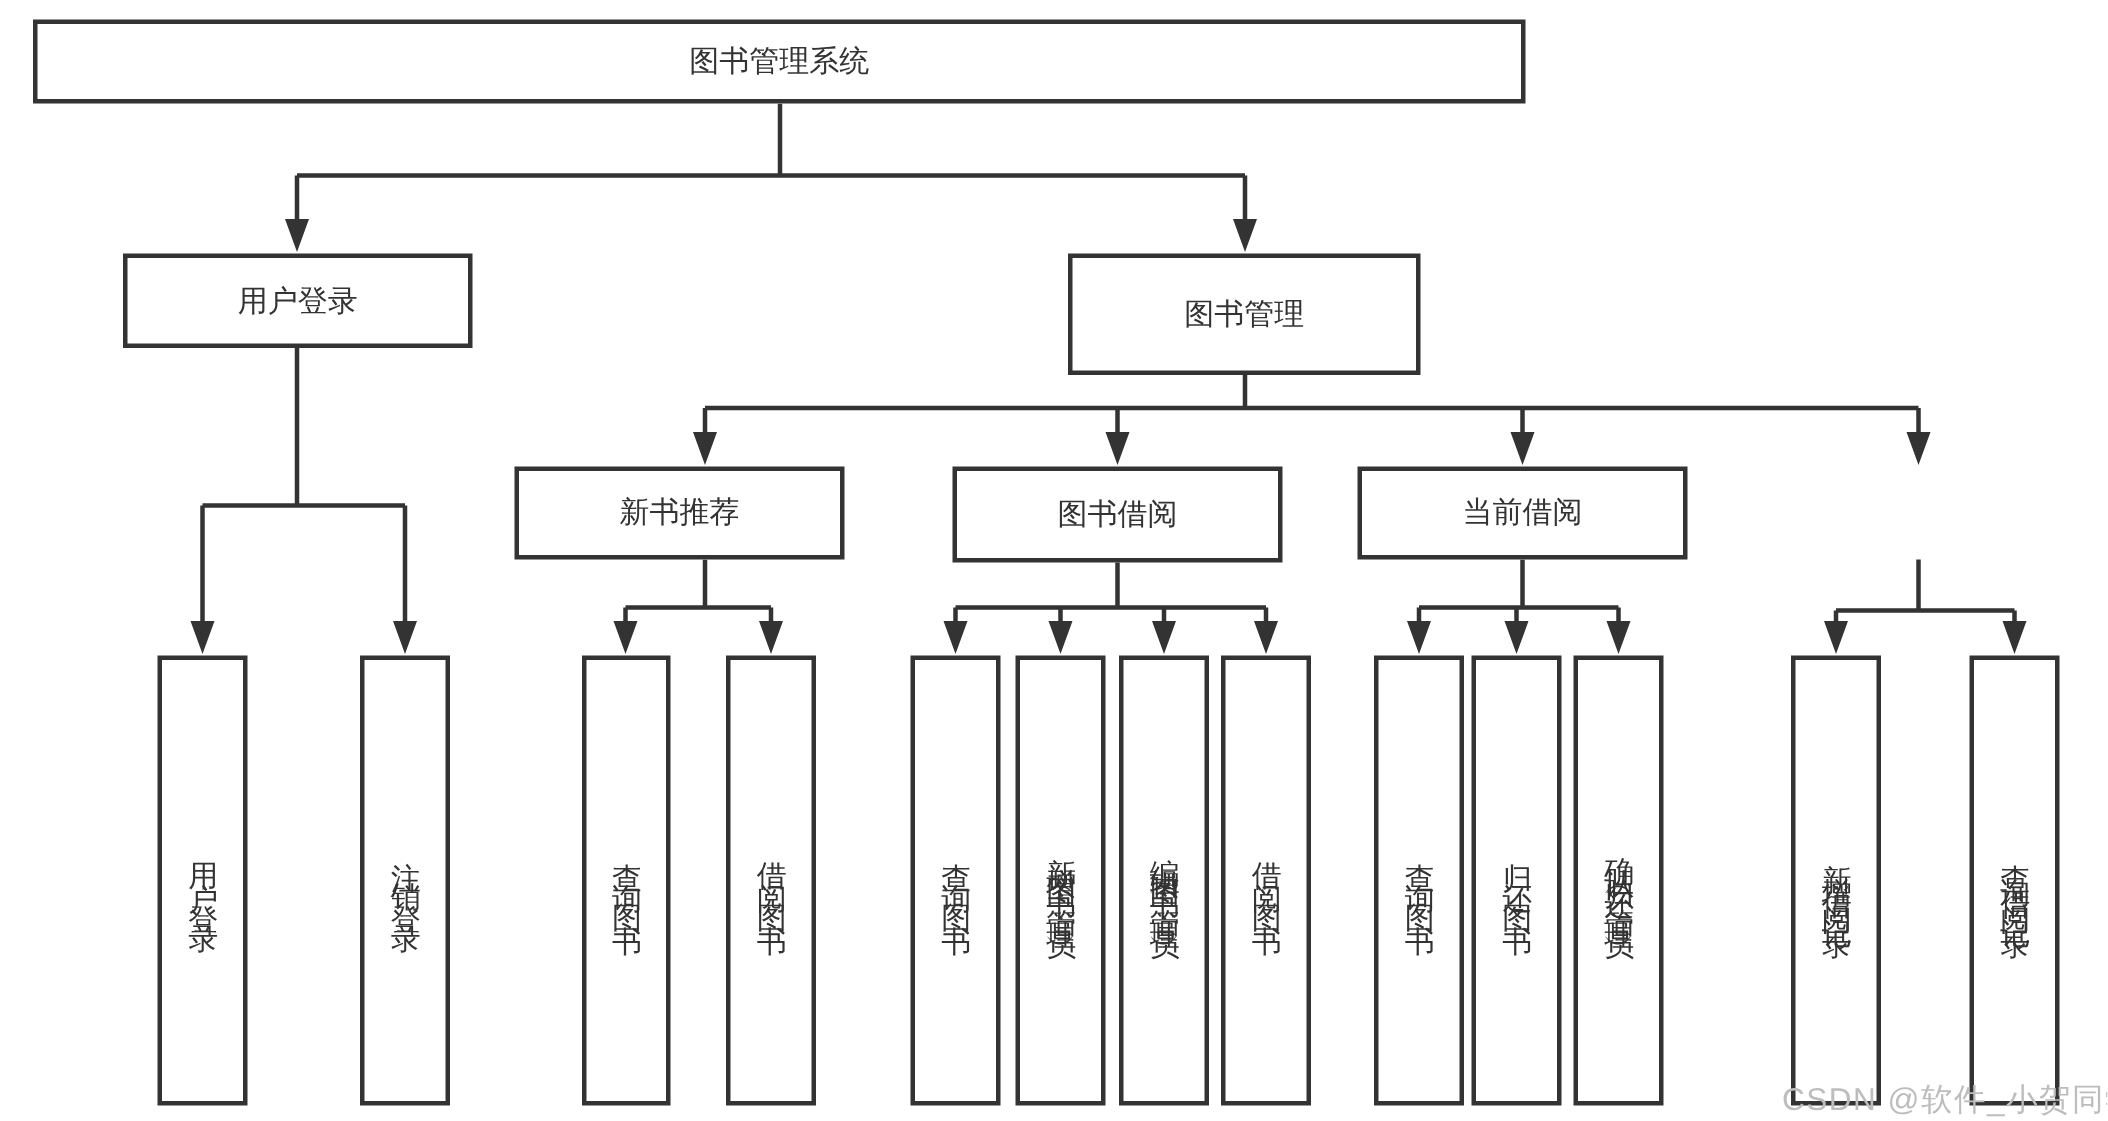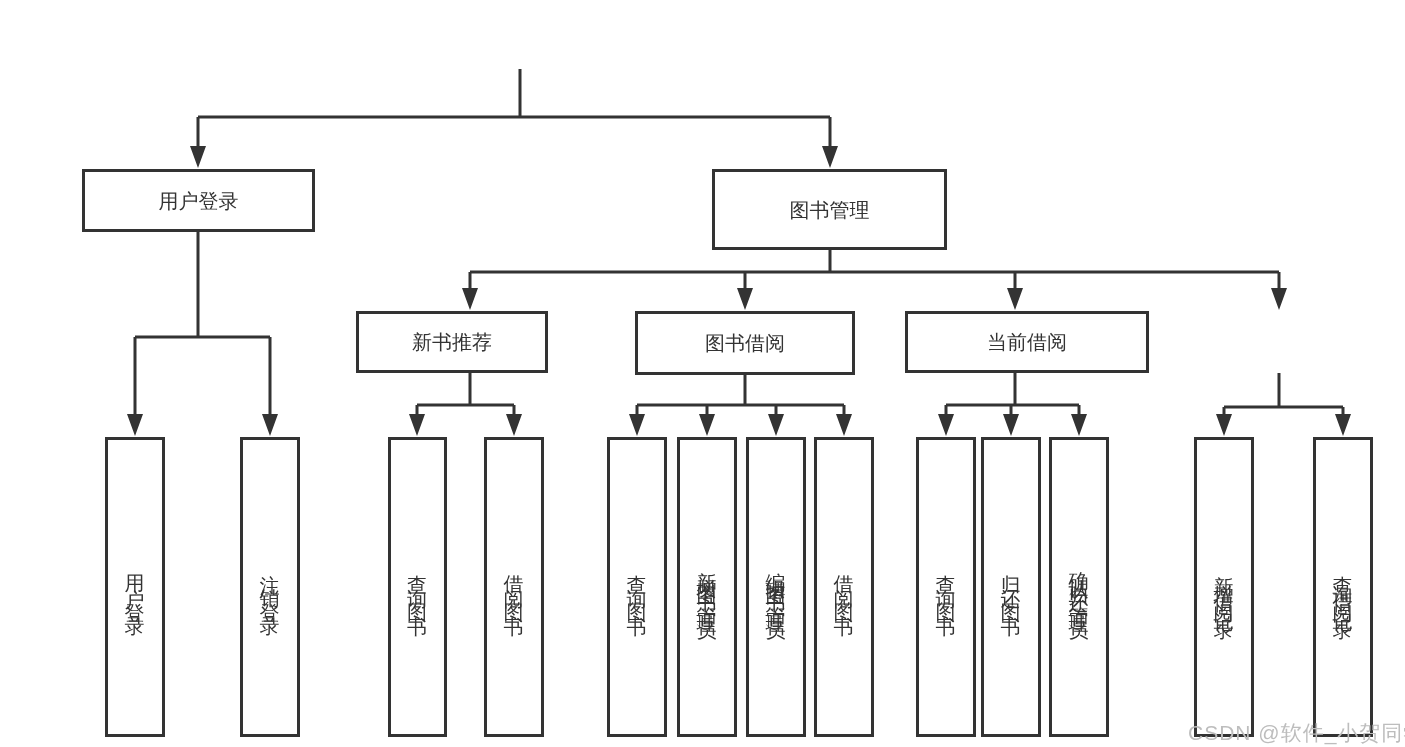--- a/index.html
+++ b/index.html
@@ -61,27 +61,28 @@
     <path fill="#333333" stroke="none" d="
       M190,146h16l-8,22z M822,146h16l-8,22z
       M462,288h16l-8,22z M737,288h16l-8,22z M1007,288h16l-8,22z M1271,288h16l-8,22z
       M127,414h16l-8,22z M262,414h16l-8,22z
       M409,414h16l-8,22z M506,414h16l-8,22z
       M629,414h16l-8,22z M699,414h16l-8,22z M768,414h16l-8,22z M836,414h16l-8,22z
       M938,414h16l-8,22z M1003,414h16l-8,22z M1071,414h16l-8,22z
       M1216,414h16l-8,22z M1335,414h16l-8,22z"></path>
   </svg>
 
+  <div class="node" style="left:22px;top:13px;width:995px;height:56px">图书管理系统</div>
 
   <div class="node" style="left:82px;top:169px;width:233px;height:63px">用户登录</div>
   <div class="node" style="left:712px;top:169px;width:235px;height:81px">图书管理</div>
 
-  <div class="node" style="left:356px;top:311px;width:192px;height:62px">新书推荐</div>
+  <div class="node" style="left:343px;top:311px;width:220px;height:62px">新书推荐</div>
   <div class="node" style="left:635px;top:311px;width:220px;height:64px">图书借阅</div>
-  <div class="node" style="left:905px;top:311px;width:244px;height:62px">当前借阅</div>
+  <div class="node" style="left:905px;top:311px;width:220px;height:62px">当前借阅</div>
 
   <div class="node vnode ls4" style="left:105px;top:437px;width:60px;height:300px">用户登录</div>
   <div class="node vnode ls4" style="left:240px;top:437px;width:60px;height:300px">注销登录</div>
 
   <div class="node vnode ls4" style="left:388px;top:437px;width:59px;height:300px">查询图书</div>
   <div class="node vnode ls4" style="left:484px;top:437px;width:60px;height:300px">借阅图书</div>
 
   <div class="node vnode ls4" style="left:607px;top:437px;width:60px;height:300px">查询图书</div>
   <div class="node vnode ls9" style="left:677px;top:437px;width:60px;height:300px">新增图书（管理员）</div>
   <div class="node vnode ls9" style="left:746px;top:437px;width:60px;height:300px">编辑图书（管理员）</div>

